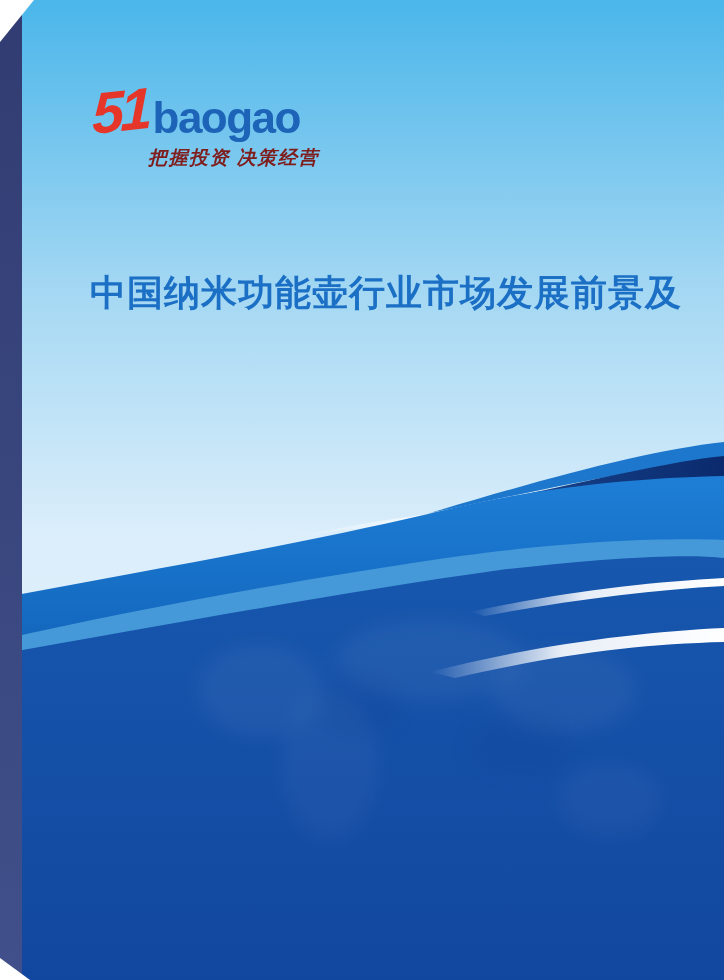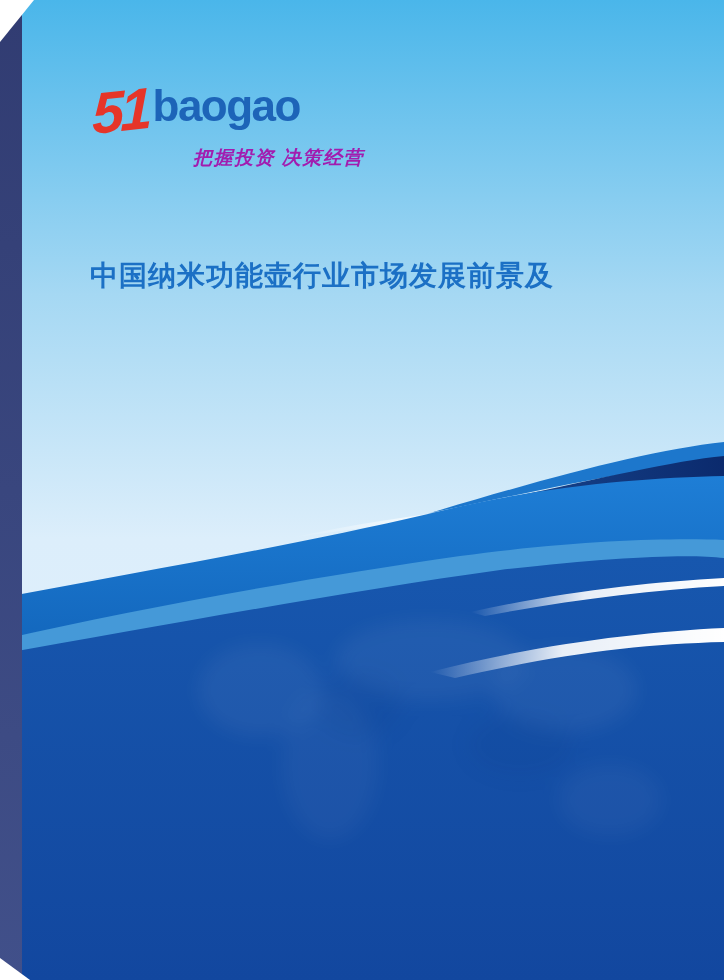--- a/index.html
+++ b/index.html
@@ -19,31 +19,31 @@
   }
   .logo-prefix{
     font-size:58px;font-weight:800;font-style:italic;
     transform:rotate(-6deg) skewX(-6deg);
     letter-spacing:-4px;
     margin-right:4px;
   }
   .logo-name{
     font-size:44px;font-weight:800;
     letter-spacing:-1.5px;
-    margin-top:2px;
+    margin-top:14px;
   }
   .logo-tagline{
     position:absolute;left:148px;top:145px;
     font-size:19px;font-weight:bold;font-style:italic;
     letter-spacing:1.5px;
     white-space:nowrap;
   }
   .report-title{
-    position:absolute;left:90px;top:252px;width:600px;
-    font-size:28px;font-weight:600;
+    position:absolute;left:90px;top:269px;width:600px;
+    font-size:36px;font-weight:600;
     letter-spacing:1px;line-height:47px;
     white-space:nowrap;
   }
 </style>
 </head>
 <body>
 
 <div class="page">
 
   <svg class="cover-art" viewBox="0 0 724 980" preserveAspectRatio="none">
@@ -112,19 +112,19 @@
     <rect x="0" y="0" width="22" height="980" fill="url(#gBar)"></rect>
 
     <polygon points="0,0 34,0 0,42" fill="#ffffff"></polygon>
     <polygon points="0,958 30,980 0,980" fill="#ffffff"></polygon>
   </svg>
 
   <div class="logo">
     <span class="logo-prefix" style="color: rgb(230, 53, 41);">51</span>
     <span class="logo-name" style="color: rgb(29, 100, 184);">baogao</span>
   </div>
-  <div class="logo-tagline" style="color: #a21caf; margin-left: 45px;">把握投资 决策经营</div>
+  <div class="logo-tagline" style="color: #7f1d1d;">把握投资 决策经营</div>
 
   <div class="report-title" style="color: rgb(27, 112, 197);">
     <div>中国纳米功能壶行业市场发展前景及</div>
   </div>
 
 </div>
 
 </body></html>

